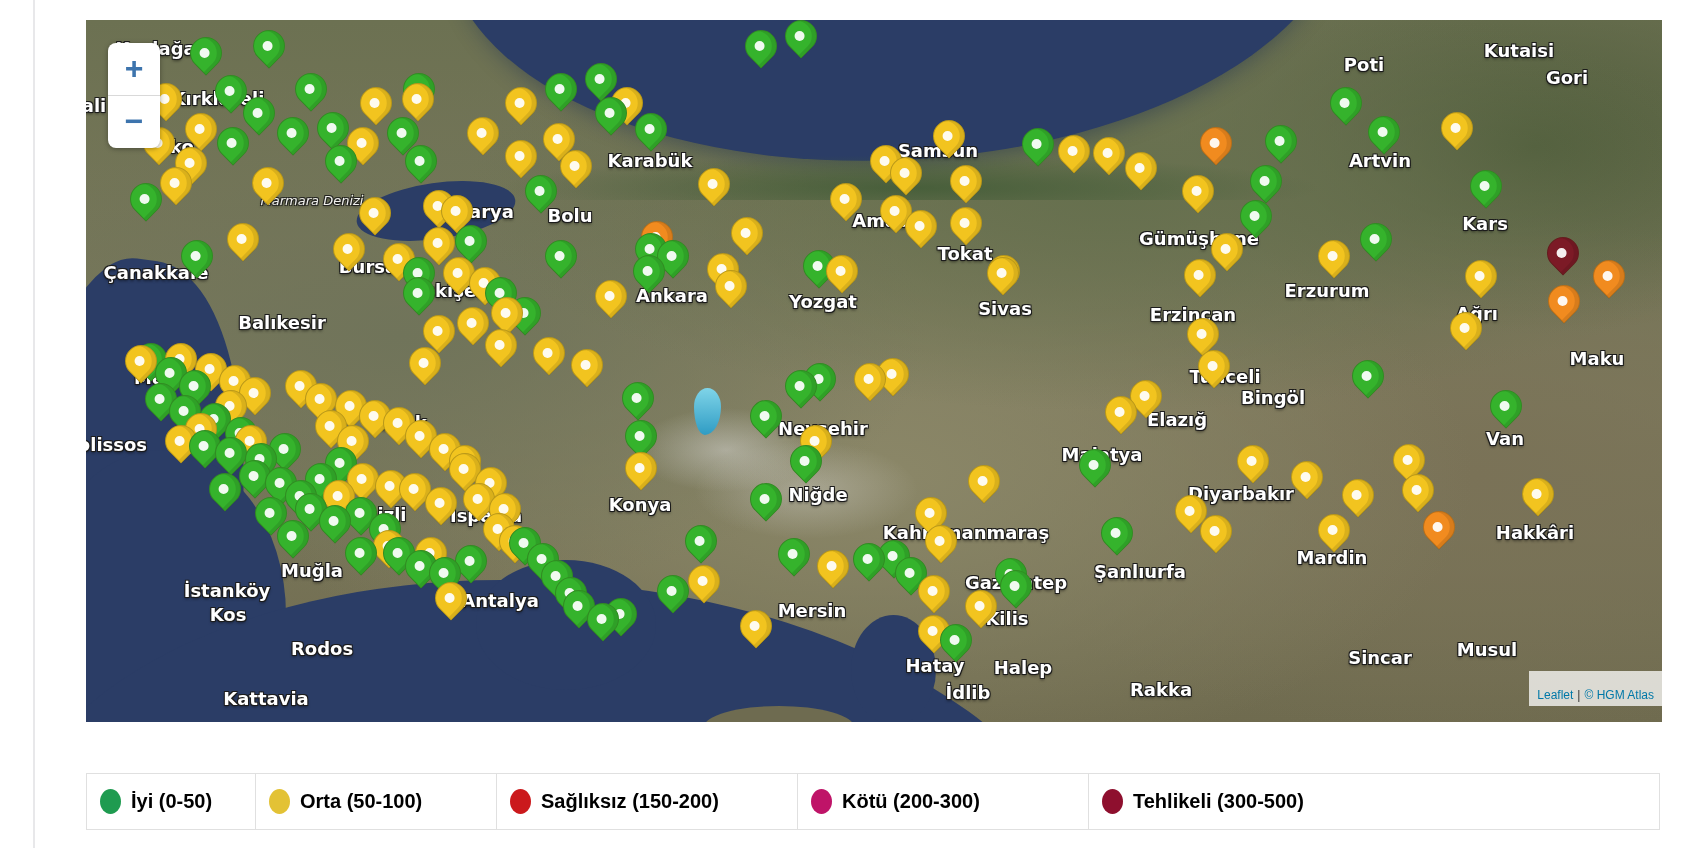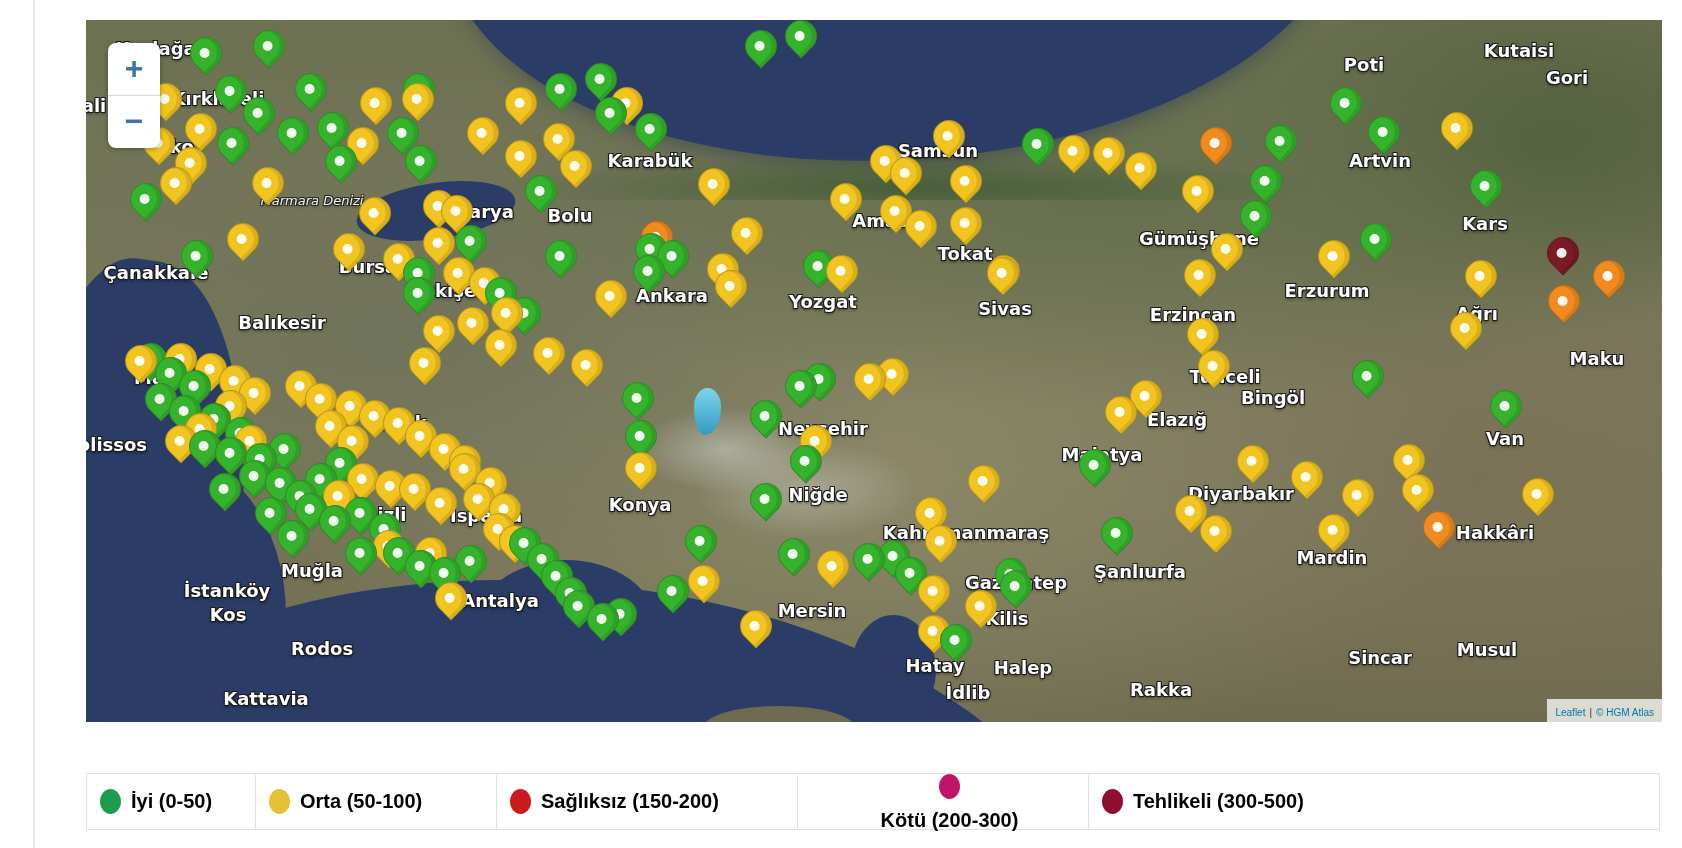--- a/index.html
+++ b/index.html
@@ -43,22 +43,22 @@
        box-shadow:inset -3px -3px 0 rgba(0,0,0,.10);}
   .pin::after{content:'';position:absolute;left:9px;top:9px;width:10px;height:10px;border-radius:50%;
        background:rgba(255,255,255,.93);}
   
   .zoom-control{position:absolute;left:22px;top:23px;width:52px;z-index:20;background:#fff;
        border-radius:8px;box-shadow:0 1px 5px rgba(0,0,0,.35);overflow:hidden;}
   .zoom-btn{display:block;width:52px;height:52px;line-height:50px;text-align:center;cursor:pointer;
        font-size:32px;font-weight:bold;color:#3d74ad;text-decoration:none;user-select:none;}
   .zoom-sep{height:1px;background:#d9d9d9;}
   
-  .attribution{position:absolute;right:0;bottom:0;z-index:20;background:rgba(255,255,255,.75);
-       padding:8px 8px 4px 8px;font-size:10px;color:#333;}
+  .attribution{position:absolute;right:0;bottom:16px;z-index:20;background:rgba(255,255,255,.75);
+       padding:17px 8px 4px 8px;font-size:12px;color:#333;}
   .attribution a{color:#0078a8;text-decoration:none;cursor:pointer;}
   .attribution .sep{margin:0 4px;color:#333;}
   
   .legend{position:absolute;left:86px;top:773px;width:1574px;height:57px;display:flex;
        border:1px solid #e0e0e0;background:#fff;box-sizing:border-box;}
   .legend-cell{display:flex;align-items:center;gap:10px;padding-left:13px;box-sizing:border-box;
        border-left:1px solid #e0e0e0;height:100%;}
   .legend-cell:first-child{border-left:none;}
   .legend-dot{width:21px;height:25px;border-radius:50%;flex:0 0 auto;}
   .legend-text{font-size:20px;color:#000000;white-space:nowrap;font-weight:bold;}
@@ -124,21 +124,21 @@
         <span class="city-label" style="left: 1399px; top: 203px;">Kars</span>
         <span class="city-label" style="left: 1391px; top: 293px;">Ağrı</span>
         <span class="city-label" style="left: 1511px; top: 338px;">Maku</span>
         <span class="city-label" style="left: 1139px; top: 356px;">Tunceli</span>
         <span class="city-label" style="left: 1187px; top: 377px;">Bingöl</span>
         <span class="city-label" style="left: 1091px; top: 399px;">Elazığ</span>
         <span class="city-label" style="left: 1016px; top: 434px;">Malatya</span>
         <span class="city-label" style="left: 1155px; top: 473px;">Diyarbakır</span>
         <span class="city-label" style="left: 1246px; top: 537px;">Mardin</span>
         <span class="city-label" style="left: 1419px; top: 418px;">Van</span>
-        <span class="city-label" style="left: 1409px; top: 512px;">Hakkâri</span>
+        <span class="city-label" style="left: 1449px; top: 512px;">Hakkâri</span>
         <span class="city-label" style="left: 1054px; top: 551px;">Şanlıurfa</span>
         <span class="city-label" style="left: 880px; top: 512px;">Kahramanmaraş</span>
         <span class="city-label" style="left: 930px; top: 562px;">Gaziantep</span>
         <span class="city-label" style="left: 921px; top: 598px;">Kilis</span>
         <span class="city-label" style="left: 849px; top: 645px;">Hatay</span>
         <span class="city-label" style="left: 925px; top: 647px; margin-left: 12px;">Halep</span>
         <span class="city-label" style="left: 882px; top: 672px;">İdlib</span>
         <span class="city-label" style="left: 1075px; top: 669px;">Rakka</span>
         <span class="city-label" style="left: 1294px; top: 637px;">Sincar</span>
         <span class="city-label" style="left: 1401px; top: 629px;">Musul</span>
@@ -381,21 +381,21 @@
         <span class="legend-text">İyi (0-50)</span>
       </div>
       <div class="legend-cell" style="width: 241px;">
         <span class="legend-dot" style="background: rgb(227, 194, 53);"></span>
         <span class="legend-text">Orta (50-100)</span>
       </div>
       <div class="legend-cell" style="width: 301px;">
         <span class="legend-dot" style="background: rgb(203, 25, 28);"></span>
         <span class="legend-text">Sağlıksız (150-200)</span>
       </div>
-      <div class="legend-cell" style="width: 291px; flex-direction: column;">
+      <div class="legend-cell" style="width: 291px;">
         <span class="legend-dot" style="background: rgb(191, 20, 104);"></span>
         <span class="legend-text">Kötü (200-300)</span>
       </div>
       <div class="legend-cell" style="width: 272px;">
         <span class="legend-dot" style="background: rgb(142, 15, 46);"></span>
         <span class="legend-text">Tehlikeli (300-500)</span>
       </div>
     </div>
 </div>
 

